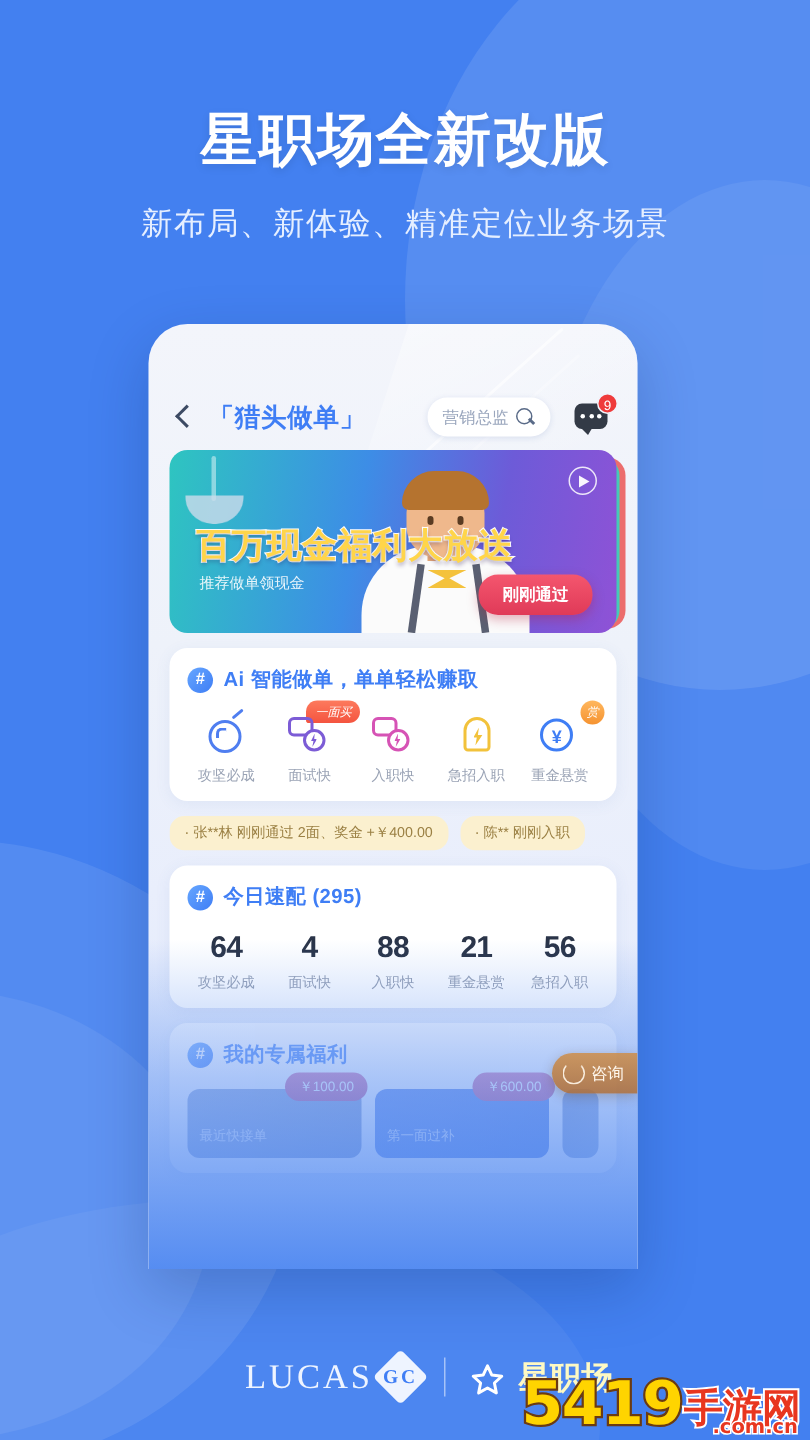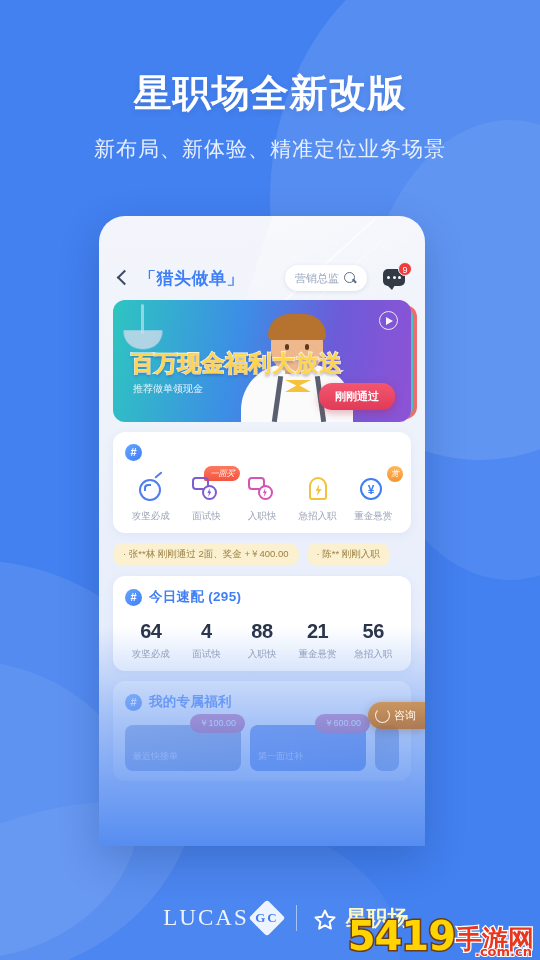--- a/index.html
+++ b/index.html
@@ -355,20 +355,21 @@
       <div class="banner-title">百万现金福利大放送</div>
       <div class="banner-sub">推荐做单领现金</div>
       <div class="cta">刚刚通过</div>
       <div class="play"></div>
     </div>
   </div>
 
   <div class="card">
     <div class="card-head">
       <div class="hash">#</div>
+      <div class="card-title">Ai 智能做单，单单轻松赚取</div>
     </div>
     <div class="qa-row">
 
       <div class="qa">
         <div class="qa-ico">
             <div class="ic-bomb">
               <i></i>
             </div>
           </div>
         <div class="qa-lab">攻坚必成</div>

